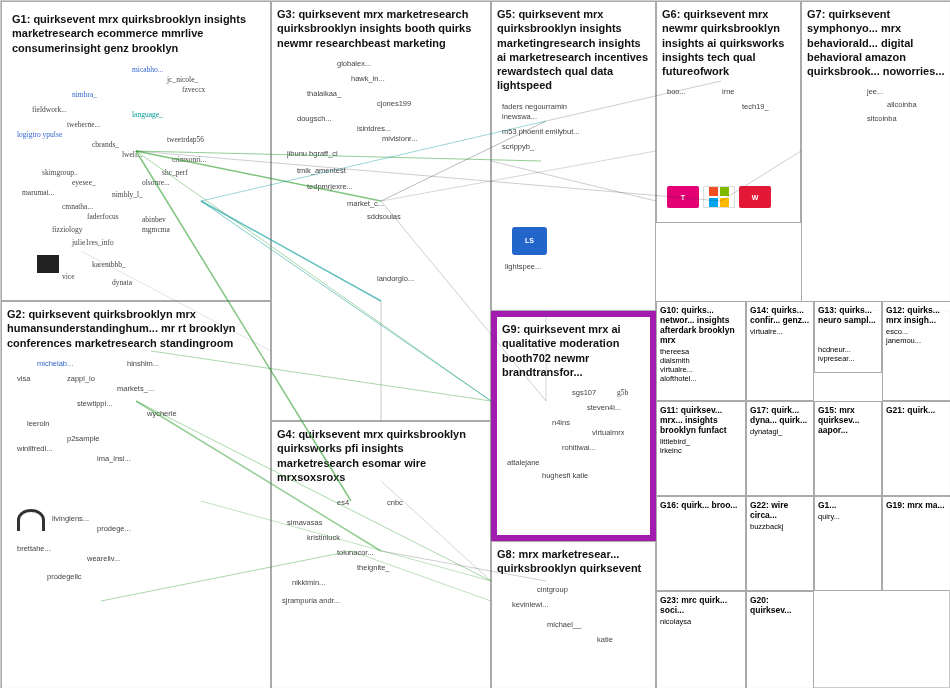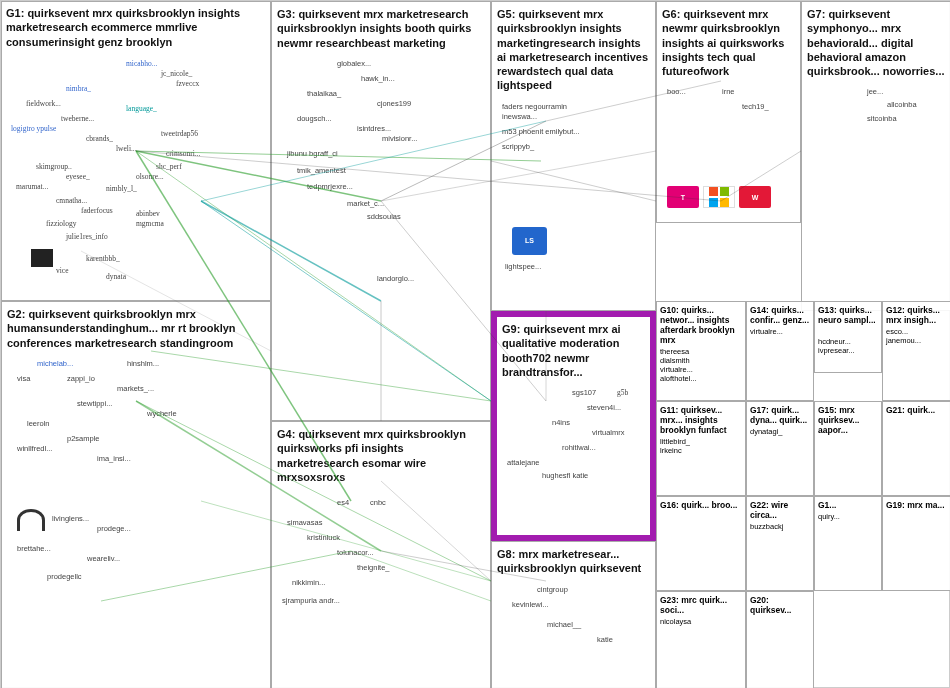--- a/index.html
+++ b/index.html
@@ -25,21 +25,21 @@
       line-height: 1.3;
       margin-bottom: 2px;
     }
     
     #g1 {
       position: absolute;
       left: 0; top: 0;
       width: 270px; height: 300px;
       border: 1px solid #aaa;
       background: rgba(255,255,255,0.9);
-      padding: 4px;
+      padding: 10px;
       overflow: hidden;
     }
     #g2 {
       position: absolute;
       left: 0; top: 300px;
       width: 270px; height: 388px;
       border: 1px solid #aaa;
       background: rgba(255,255,255,0.9);
       padding: 5px;
       overflow: hidden;
@@ -259,41 +259,41 @@
       <span class="snode" style="top:190px;left:10px;">brettahe...</span>
       <span class="snode" style="top:200px;left:80px;">weareliv...</span>
       <span class="snode" style="top:218px;left:40px;">prodegellc</span>
     </div>
   </div>
 
   <div id="g3">
     <div class="group-title">G3: quirksevent mrx marketresearch quirksbrooklyn insights booth quirks newmr researchbeast marketing</div>
     <div style="position:relative; height:370px; margin-top:4px;">
       <span class="snode" style="top:5px;left:60px;">globalex...</span>
-      <span class="snode" style="top:20px;left:84px;">hawk_in...</span>
+      <span class="snode" style="top:20px;left:74px;">hawk_in...</span>
       <span class="snode" style="top:35px;left:30px;">thalaikaa_</span>
       <span class="snode" style="top:45px;left:100px;">cjones199</span>
       <span class="snode" style="top:60px;left:20px;">dougsch...</span>
       <span class="snode" style="top:70px;left:80px;">isintdres...</span>
       <span class="snode" style="top:80px;left:105px;">mivisionr...</span>
       <span class="snode" style="top:95px;left:10px;">jibunu bgraff_ci</span>
       <span class="snode" style="top:112px;left:20px;">tmik_amentest</span>
       <span class="snode" style="top:128px;left:30px;">tedpmrjexre...</span>
       <span class="snode" style="top:145px;left:70px;">market_c...</span>
       <span class="snode" style="top:158px;left:90px;">sddsouias</span>
 
       <span class="snode" style="top:220px;left:100px;">landorglo...</span>
     </div>
   </div>
 
   <div id="g4">
     <div class="group-title">G4: quirksevent mrx quirksbrooklyn quirksworks pfi insights marketresearch esomar wire mrxsoxsroxs</div>
     <div style="position:relative; height:210px; margin-top:4px;">
       <span class="snode" style="top:10px;left:60px;">es4</span>
-      <span class="snode" style="top:10px;left:81px;padding-left:12px;">cnbc</span>
+      <span class="snode" style="top:10px;left:98px;padding-left:12px;">cnbc</span>
       <span class="snode" style="top:30px;left:10px;">simavasas</span>
       <span class="snode" style="top:45px;left:30px;">kristinluck</span>
       <span class="snode" style="top:60px;left:60px;">tolunacor...</span>
       <span class="snode" style="top:75px;left:80px;">theignite_</span>
       <span class="snode" style="top:90px;left:15px;">nikkimin...</span>
       <span class="snode" style="top:108px;left:5px;">sjrampuria andr...</span>
     </div>
   </div>
 
   <div id="g5">
@@ -382,21 +382,21 @@
       </div>
     </div>
     <div style="position:absolute;left:90px;top:0;width:68px;height:100px;" class="mini-box">
       <div class="mini-title">G14: quirks... confir... genz...</div>
       <div style="font-size:7.5px;margin-top:2px;">
         <div>virtualre...</div>
       </div>
     </div>
     <div style="position:absolute;left:158px;top:0;width:68px;height:72px;" class="mini-box">
       <div class="mini-title">G13: quirks... neuro sampl...</div>
-      <div style="font-size:7.5px;margin-top:12px;">
+      <div style="font-size:7.5px;margin-top:20px;">
         <div>hcdneur...</div>
         <div>ivpresear...</div>
       </div>
     </div>
     <div style="position:absolute;left:226px;top:0;width:69px;height:100px;" class="mini-box">
       <div class="mini-title">G12: quirks... mrx insigh...</div>
       <div style="font-size:7.5px;margin-top:2px;">
         <div>esco...</div>
         <div>janemou...</div>
       </div>

